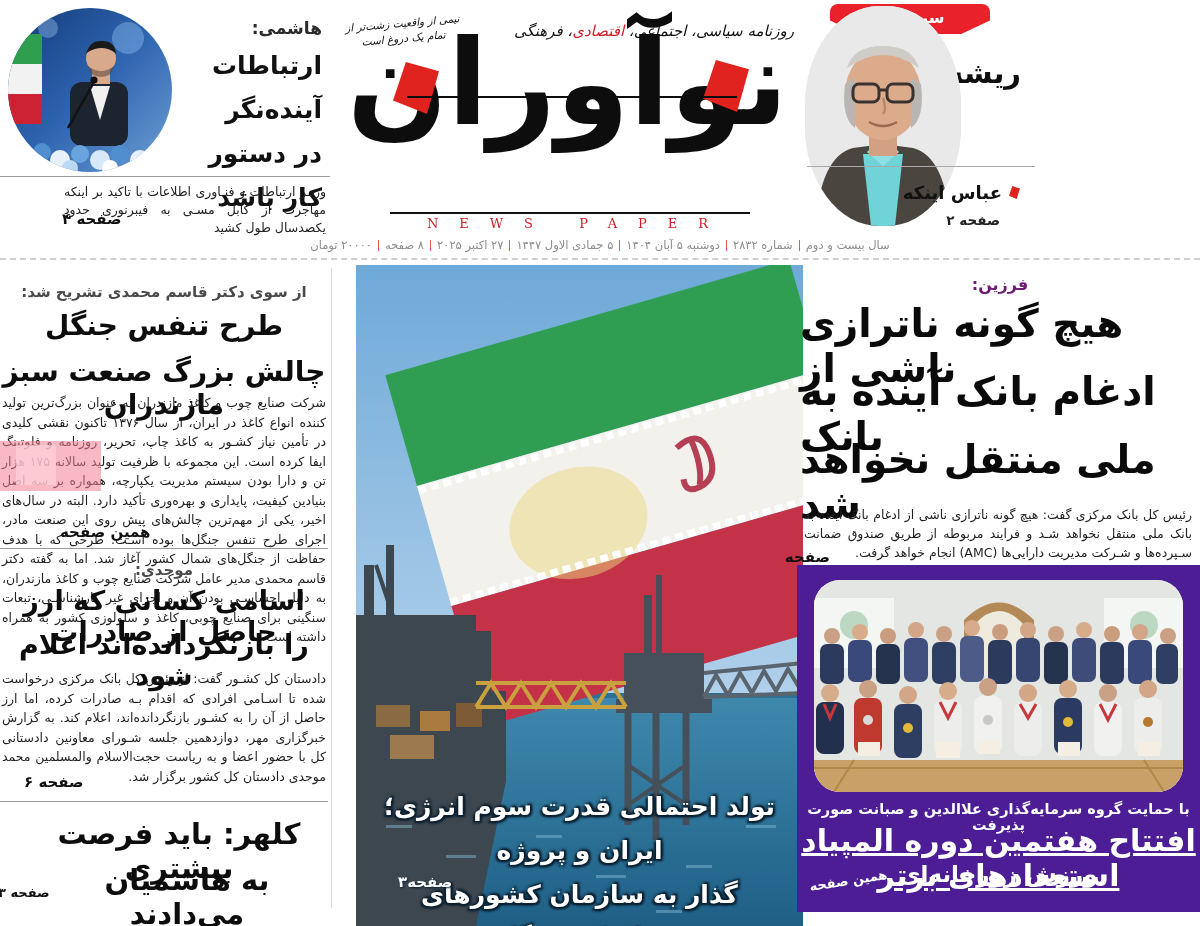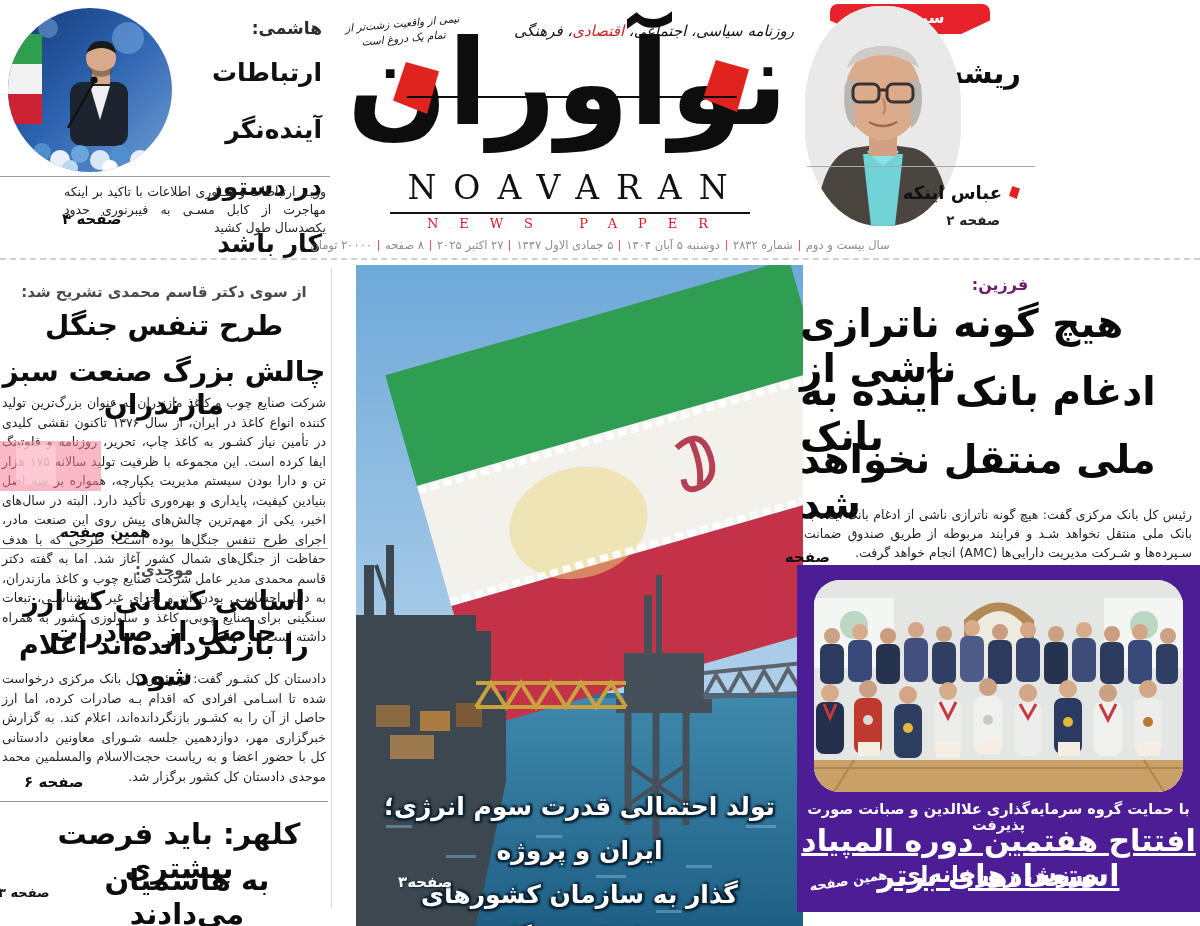--- a/index.html
+++ b/index.html
@@ -9,21 +9,21 @@
     position:relative; width:1200px; height:926px; margin:0 auto;
     background:#ffffff; overflow:hidden; direction:rtl;
   }
   .abs { position:absolute; }
 
   
   #tl-block { right:870px; left:0; top:0; width:330px; height:258px; }
   #tl-photo { left:8px; top:8px; width:164px; height:164px; border-radius:50%; overflow:hidden; }
   #tl-kicker { right:8px; top:18px; font-size:17px; font-weight:bold; color:#2b2b2b; text-align:right; }
   #tl-headline { right:8px; top:44px; width:155px; font-size:25px; font-weight:bold; color:#111;
-                 text-align:right; line-height:57px; }
+                 text-align:right; line-height:44px; }
   #tl-divider { left:0; top:176px; width:330px; height:1px; background:#9a9a9a; }
   #tl-summary { right:4px; top:183px; width:262px; font-size:12.5px; color:#222; line-height:18px;
                 text-align:justify; }
   #tl-pageref { left:62px; top:210px; font-size:15px; font-weight:bold; color:#111; }
 
   
   #masthead { left:335px; top:0; width:465px; height:236px; overflow:hidden; }
   #tagline-left { left:8px; top:16px; width:120px; font-size:10.5px; color:#111; text-align:center;
                   font-style:italic; transform:rotate(-5deg); line-height:15px; }
   #tagline-right { right:6px; top:22px; font-size:15px; color:#111; font-style:italic; }
@@ -185,21 +185,20 @@
     <div id="tl-pageref" class="abs pageref">صفحه ۴</div>
   </div>
 
   <div id="masthead" class="abs">
     <div id="tagline-left" class="abs">نیمی از واقعیت زشت‌تر از تمام یک دروغ است</div>
     <div id="tagline-right" class="abs"><span>روزنامه سیاسی، اجتماعی، </span><span class="red-word">اقتصادی</span><span>، فرهنگی</span></div>
     <div id="logo-diamond-l" class="abs logo-diamond"></div>
     <div id="logo-diamond-r" class="abs logo-diamond"></div>
     <div id="logo-fa" class="abs">نوآوران</div>
     <div id="logo-line" class="abs"></div>
-    <div id="logo-en" class="abs">NOAVARAN</div>
     <div id="logo-en-rule" class="abs"></div>
     <div id="logo-sub" class="abs">NEWS PAPER</div>
   </div>
 
   <div id="ed-block" class="abs">
     <div id="ed-badge" class="abs">سرمقاله</div>
     <div id="ed-headline" class="abs">ریشه‌های آوار نسلی</div>
     <div id="ed-photo" class="abs">
       <svg width="156" height="220" viewBox="0 0 156 220">
         <rect width="156" height="220" fill="#e9e9e9"></rect>

